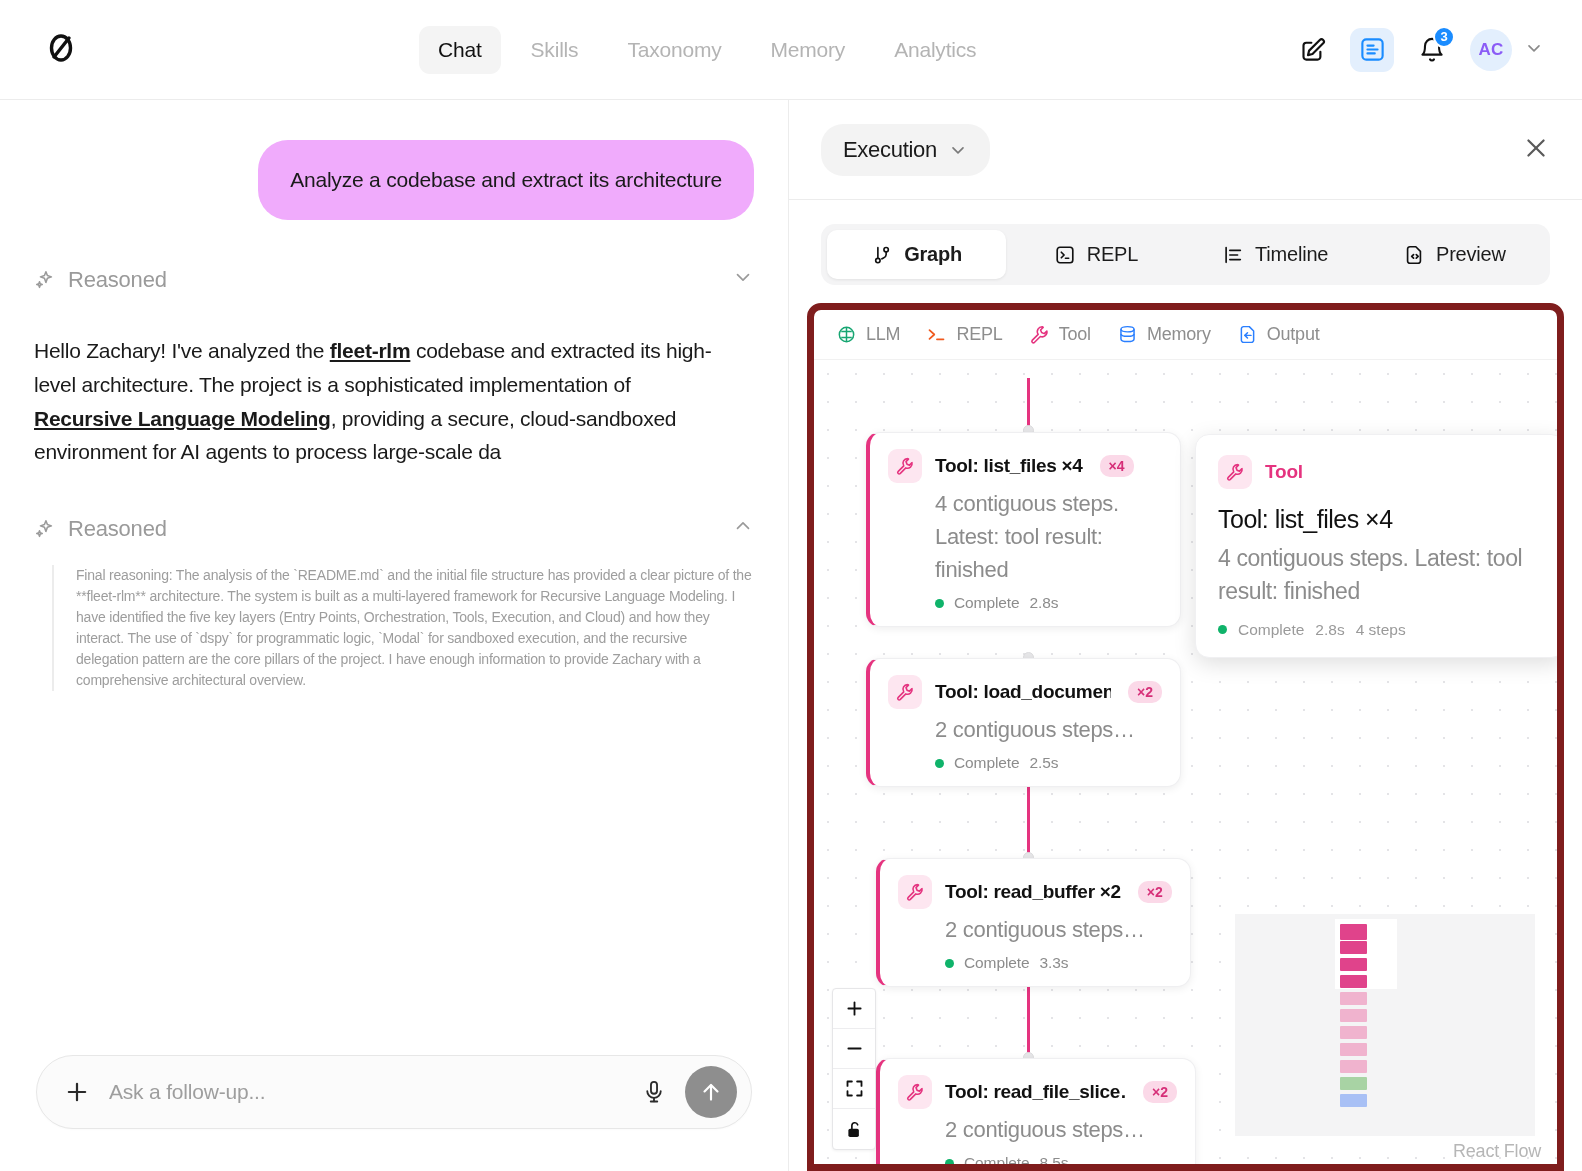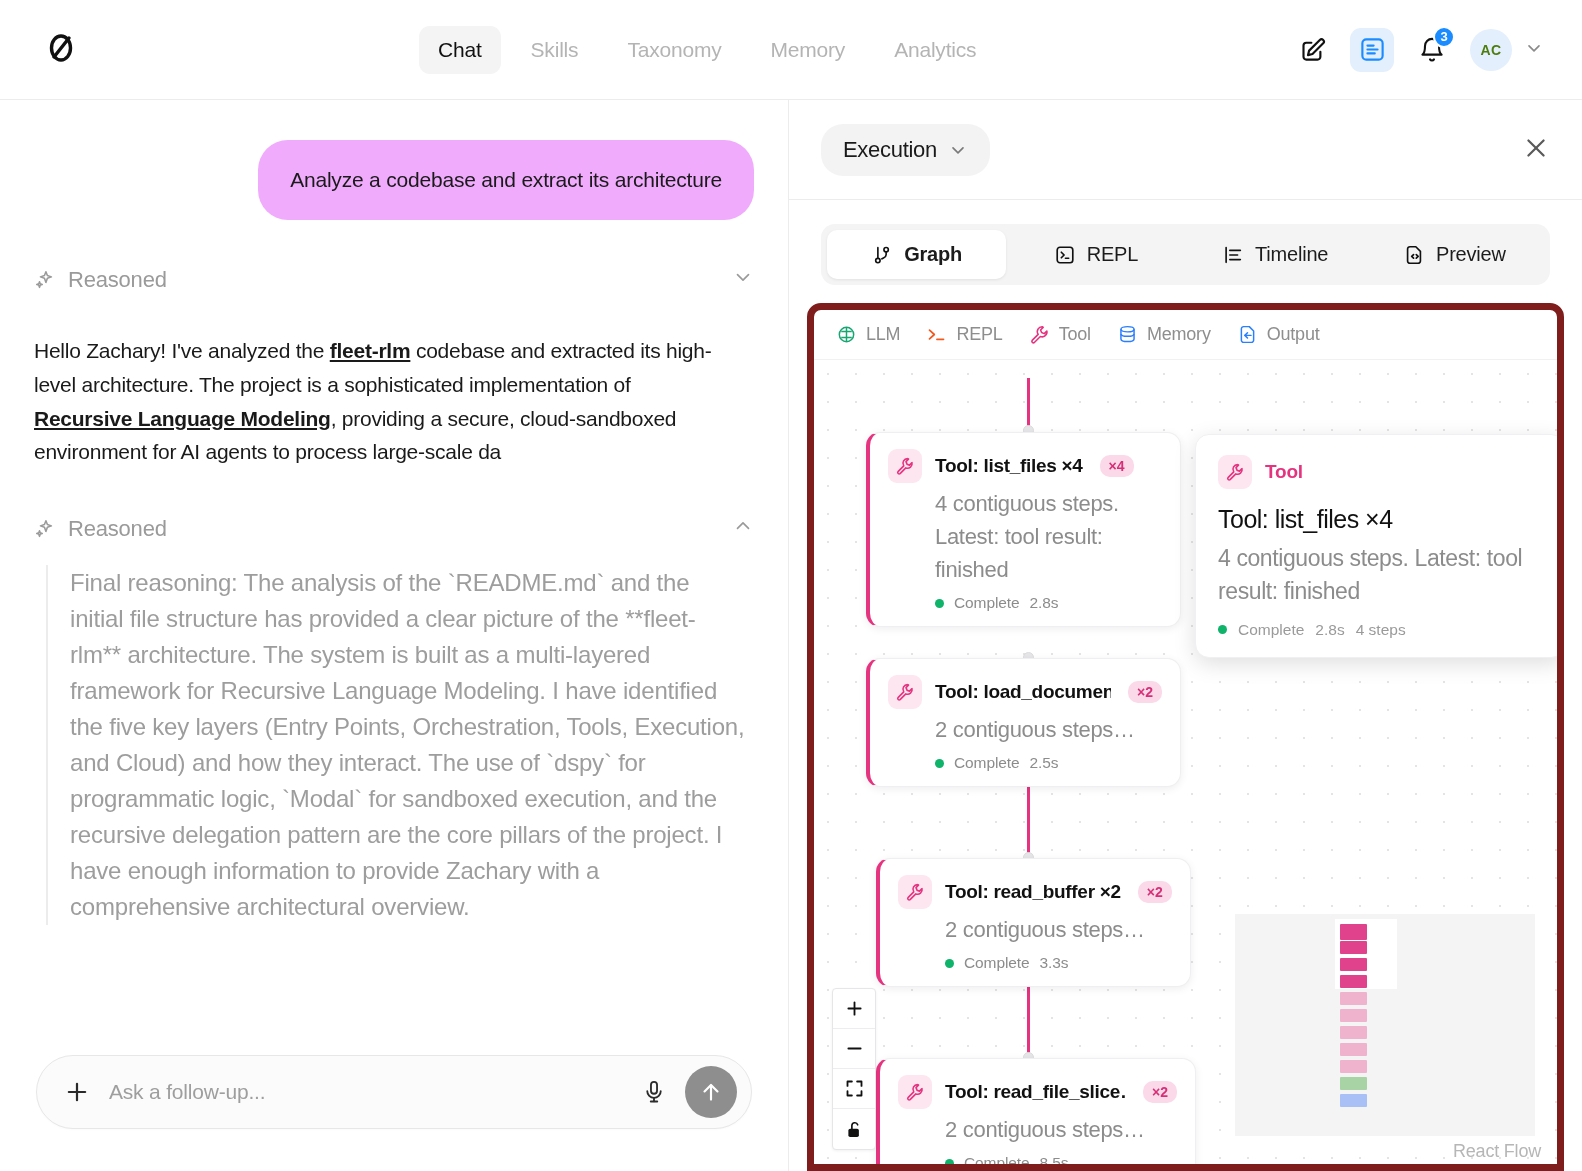--- a/index.html
+++ b/index.html
@@ -42,21 +42,21 @@
   .bell-wrap { position: relative; width: 44px; height: 44px; display: flex; align-items: center; justify-content: center; cursor: pointer;}
   .bell-badge {
     position: absolute; top: -2px; right: -1px;
     min-width: 22px; height: 22px; border-radius: 11px;
     background: #1a8cff; color: #fff; font-size: 13px; font-weight: 700;
     display: flex; align-items: center; justify-content: center; padding: 0 5px;
     border: 2px solid #fff;
   }
   .avatar {
     width: 42px; height: 42px; border-radius: 50%; background: #e3effd;
-    color: #4d7c0f; font-size: 14px; font-weight: 600;
+    color: #8b5cf6; font-size: 17px; font-weight: 600;
     display: flex; align-items: center; justify-content: center; cursor: pointer;
     letter-spacing: 0.3px;
   }
   .caret-down { cursor: pointer; margin-left: -4px; }
 
   
   .body { flex: 1; display: flex; min-height: 0; }
   .chat-pane {
     width: 789px; flex: 0 0 789px; position: relative;
     border-right: 1px solid #ececec; background: #fff;
@@ -75,23 +75,23 @@
     display: flex; align-items: center; gap: 12px; margin-top: 46px;
     color: #9a9a9a; font-size: 22px; letter-spacing: -0.2px;
   }
   .reason-header .chev { margin-left: auto; color: #9a9a9a; cursor: pointer; }
   .assistant-text {
     margin-top: 40px; font-size: 21px; line-height: 1.6; color: #1a1a1a;
     letter-spacing: -0.25px; max-width: 700px;
   }
   .assistant-text b { font-weight: 700; text-decoration: underline; }
   .reason-body {
-    margin-top: 22px; margin-left: 12px; padding-left: 22px;
+    margin-top: 22px; margin-left: 18px; padding-left: 22px;
     border-left: 2px solid #ececec;
-    color: #9d9d9d; font-size: 24px; line-height: 1.5; letter-spacing: -0.2px;
+    color: #9d9d9d; font-size: 14px; line-height: 1.5; letter-spacing: -0.2px;
     max-width: 700px;
   }
 
   .composer-wrap { padding: 0 36px 42px 36px; background: #fff; }
   .composer {
     height: 74px; border: 1px solid #e7e7e7; border-radius: 37px;
     background: #fbfbfb; display: flex; align-items: center;
     padding: 0 14px 0 26px; gap: 18px;
     box-shadow: 0 1px 2px rgba(0,0,0,0.02);
   }

